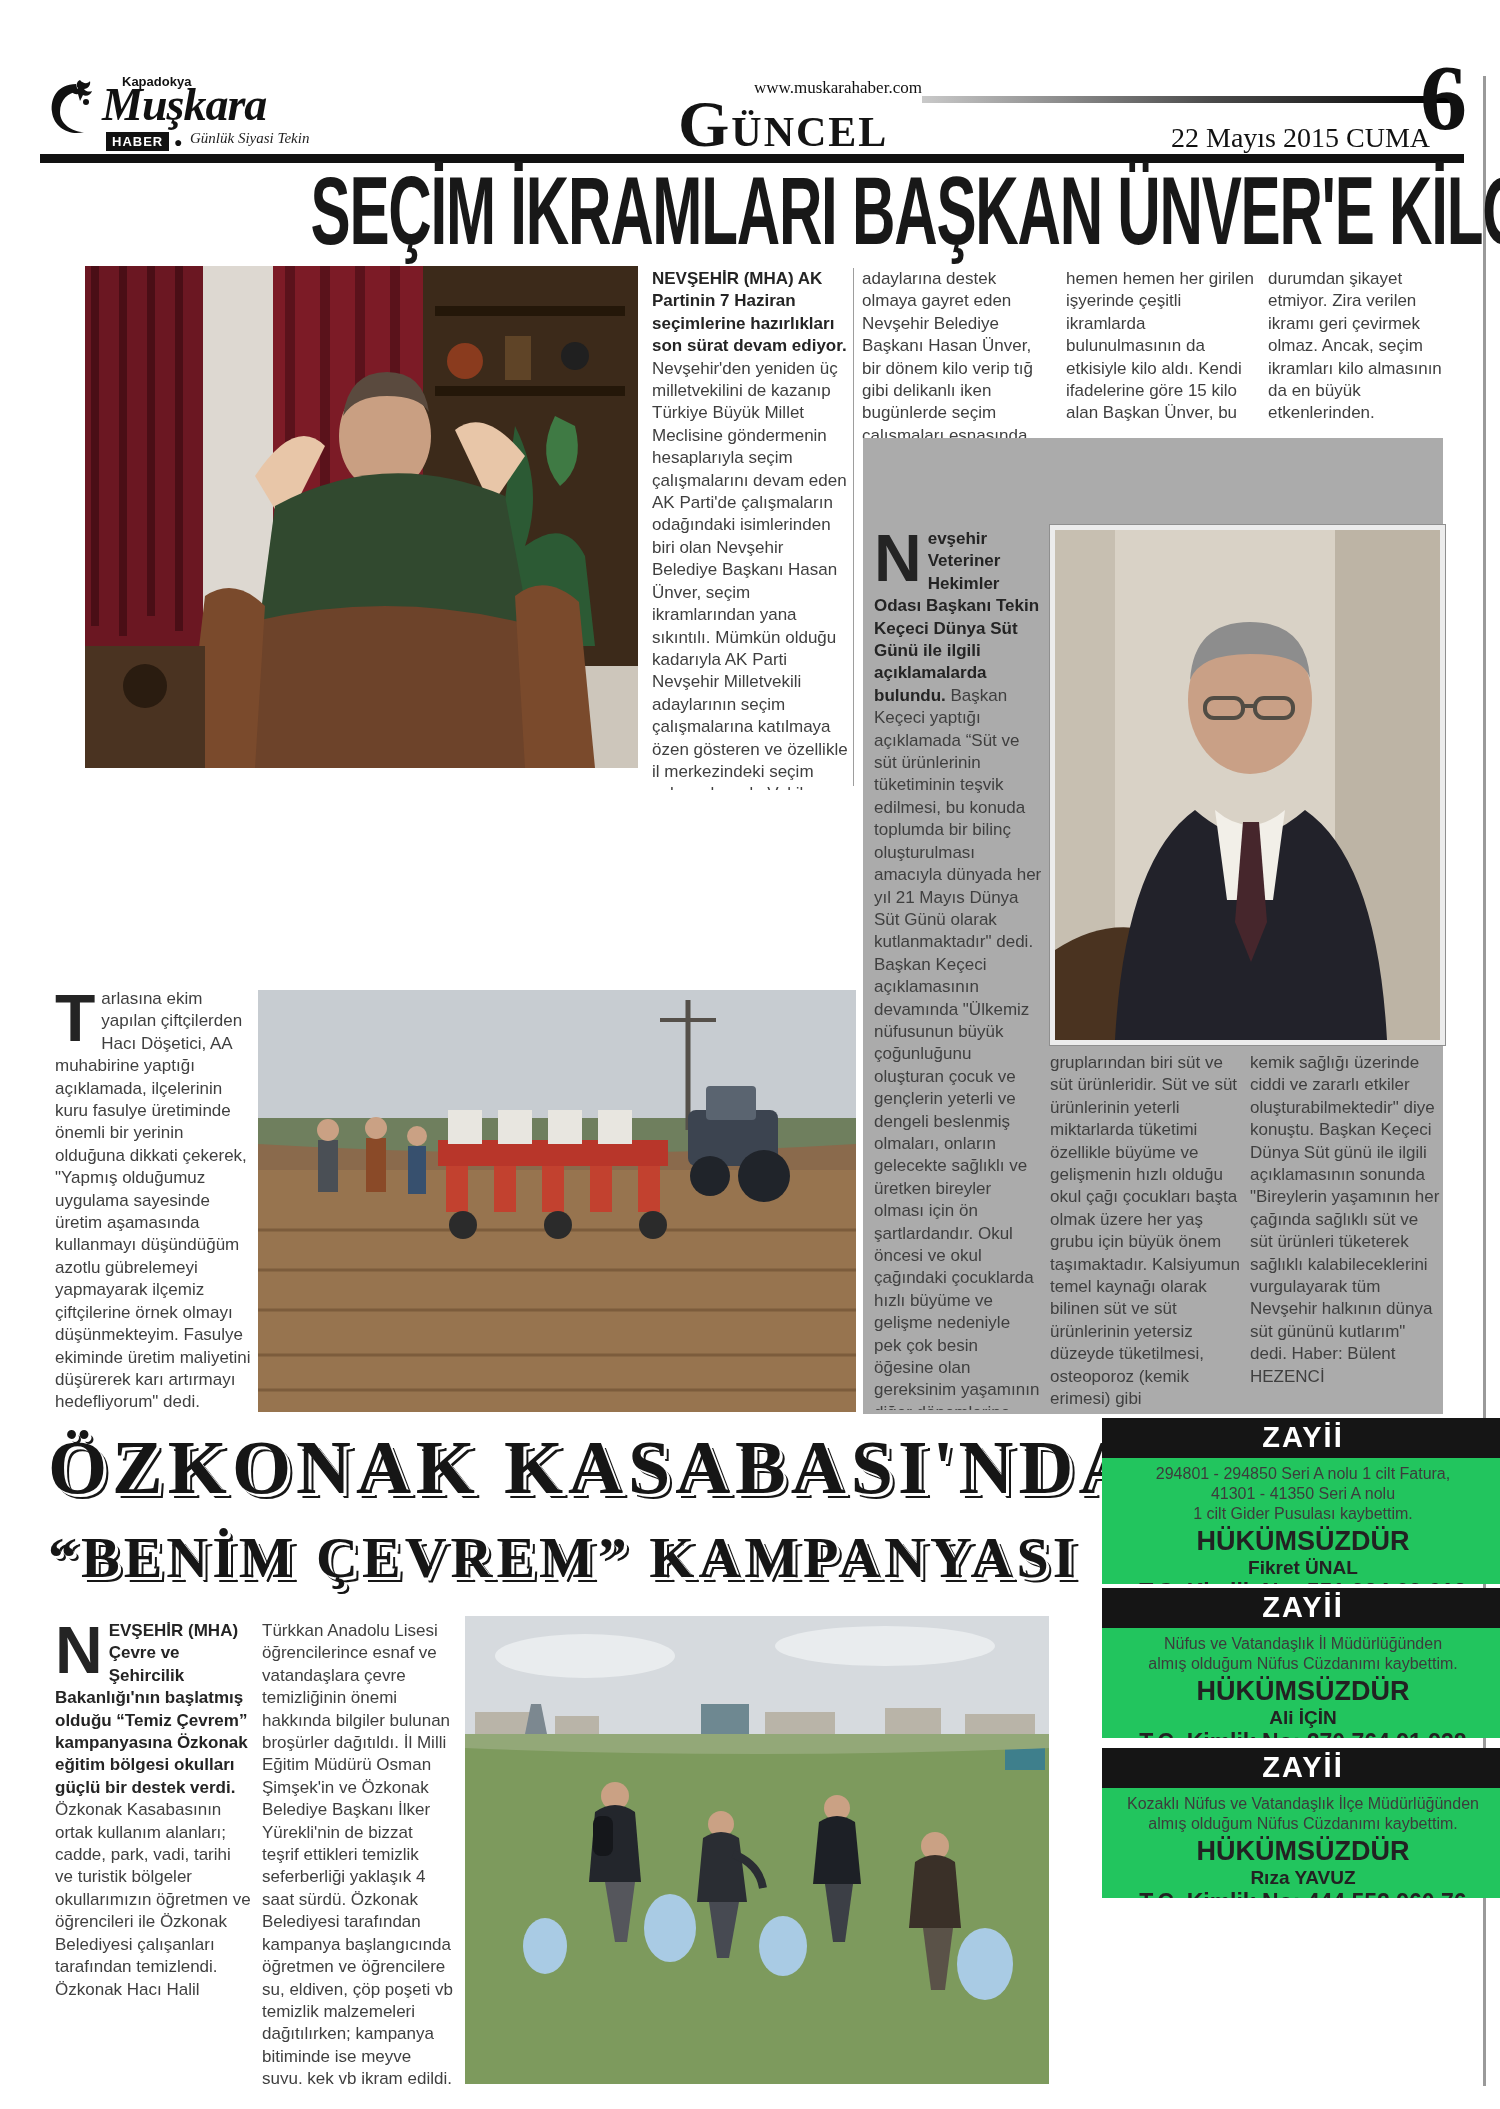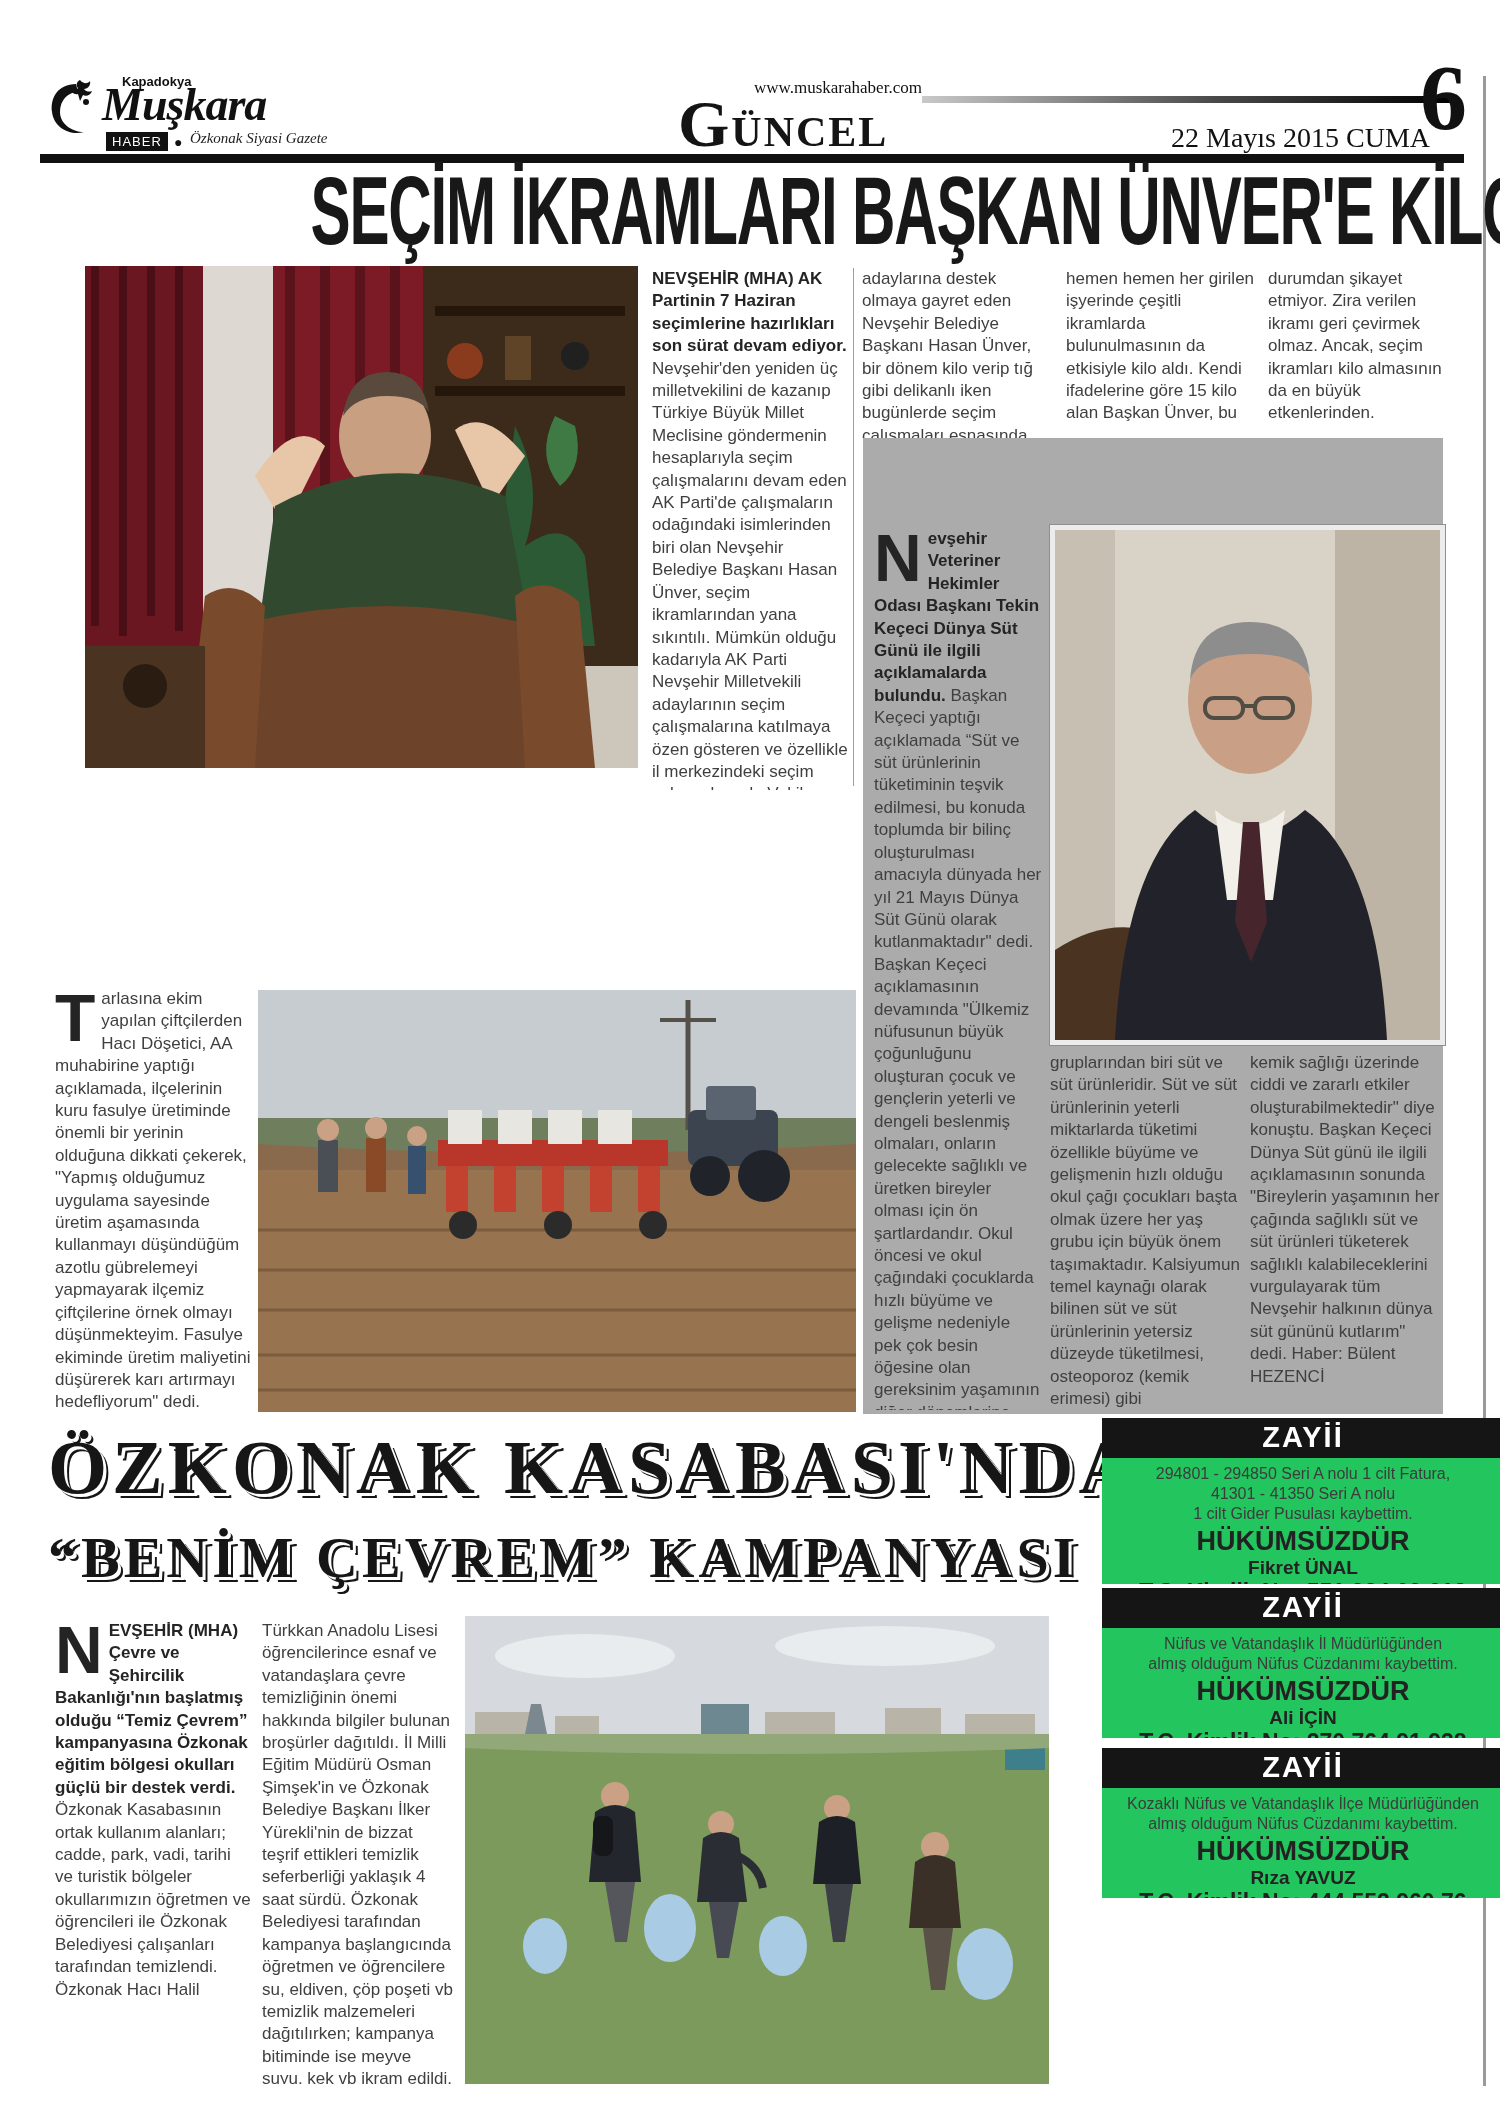--- a/index.html
+++ b/index.html
@@ -7,21 +7,21 @@
         font-family:"Liberation Sans",sans-serif;color:#3d3d3d;}
   .abs{position:absolute;}
 
   
   .logo-wrap{left:46px;top:72px;width:290px;height:92px;}
   .logo-mark{position:absolute;left:0;top:4px;width:62px;height:66px;}
   .logo-kapadokya{position:absolute;left:76px;top:2px;font-size:13px;font-weight:bold;color:#111;}
   .logo-name{position:absolute;left:56px;top:6px;font-family:"Liberation Serif",serif;
              font-style:italic;font-weight:bold;font-size:46px;color:#111;letter-spacing:-1px;}
   .logo-haber{position:absolute;left:60px;top:60px;background:#111;color:#fff;font-size:13px;
-              font-weight:normal;padding:2px 6px;letter-spacing:1px;}
+              font-weight:bold;padding:2px 6px;letter-spacing:1px;}
   .logo-dot{position:absolute;left:128px;top:62px;font-size:14px;color:#111;}
   .logo-tagline{position:absolute;left:144px;top:58px;font-family:"Liberation Serif",serif;
                 font-style:italic;font-size:15px;color:#222;}
   .section-block{left:678px;top:72px;width:240px;height:86px;}
   .site-url{position:absolute;left:76px;top:6px;font-family:"Liberation Serif",serif;
             font-size:17px;color:#111;}
   .section-title{position:absolute;left:0;top:14px;font-family:"Liberation Serif",serif;
                  font-weight:bold;font-size:42px;color:#141414;letter-spacing:2px;}
   .section-title::first-letter{font-size:66px;}
   .grad-line{left:922px;top:96px;width:528px;height:7px;
@@ -86,21 +86,21 @@
       <svg width="62" height="66" viewBox="0 0 62 66">
         <path d="M30 8 C12 8 4 22 6 36 C8 52 24 60 38 56 C26 56 14 48 14 36 C14 24 22 16 32 16 Z" fill="#111"></path>
         <path d="M34 4 c3 4 8 4 10 1 c1 4 -2 8 -6 8 c2 3 6 3 8 2 c-1 4 -6 6 -9 4 l-3 6 l-2 -7 c-4 1 -7 -2 -7 -5 c3 2 6 1 7 -1 c-2 -2 -2 -6 2 -8 Z" fill="#111"></path>
         <circle cx="40" cy="26" r="3" fill="#111"></circle>
       </svg>
     </span>
     <span class="logo-kapadokya">Kapadokya</span>
     <span class="logo-name">Muşkara</span>
     <span class="logo-haber">HABER</span>
     <span class="logo-dot">●</span>
-    <span class="logo-tagline">Özkonak Siyasi Gazete</span>
+    <span class="logo-tagline">Günlük Siyasi Tekin</span>
   </div>
 
   <div class="abs section-block">
     <span class="site-url">www.muskarahaber.com</span>
     <div class="section-title">GÜNCEL</div>
   </div>
   <div class="abs grad-line"></div>
   <div class="abs date-line">22 Mayıs 2015 CUMA</div>
   <div class="abs page-num">6</div>
   <div class="abs header-rule"></div>

